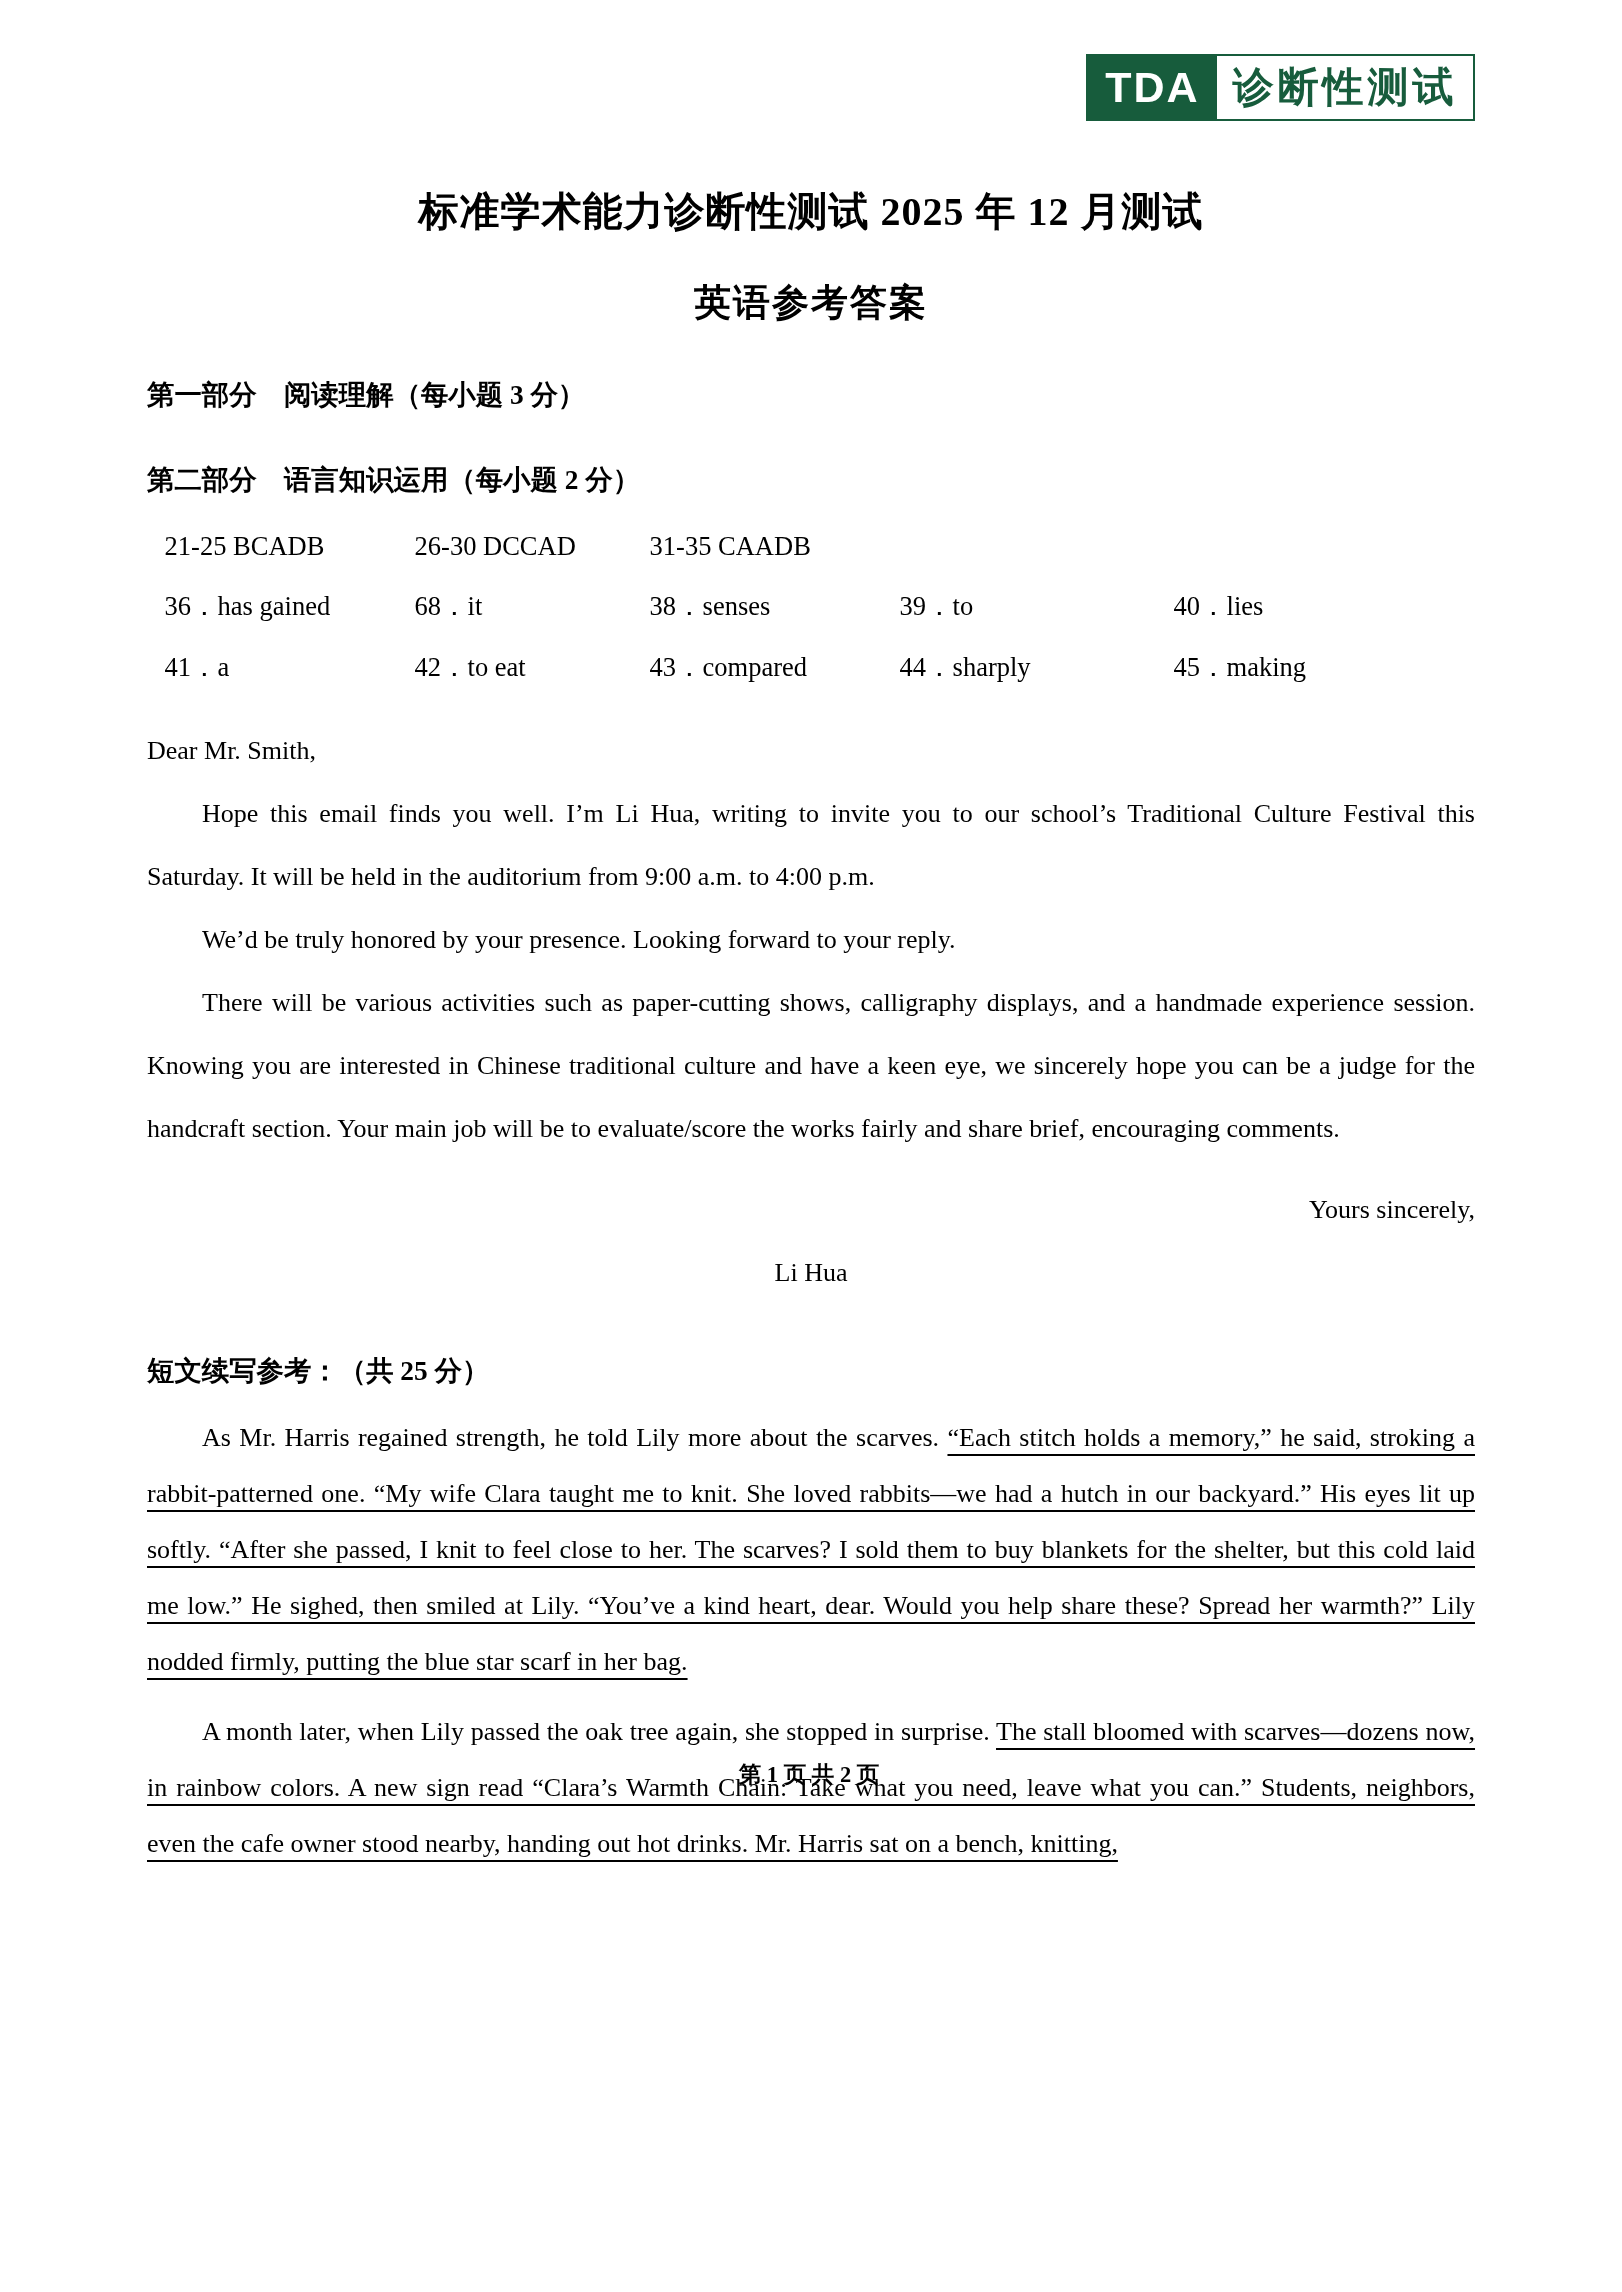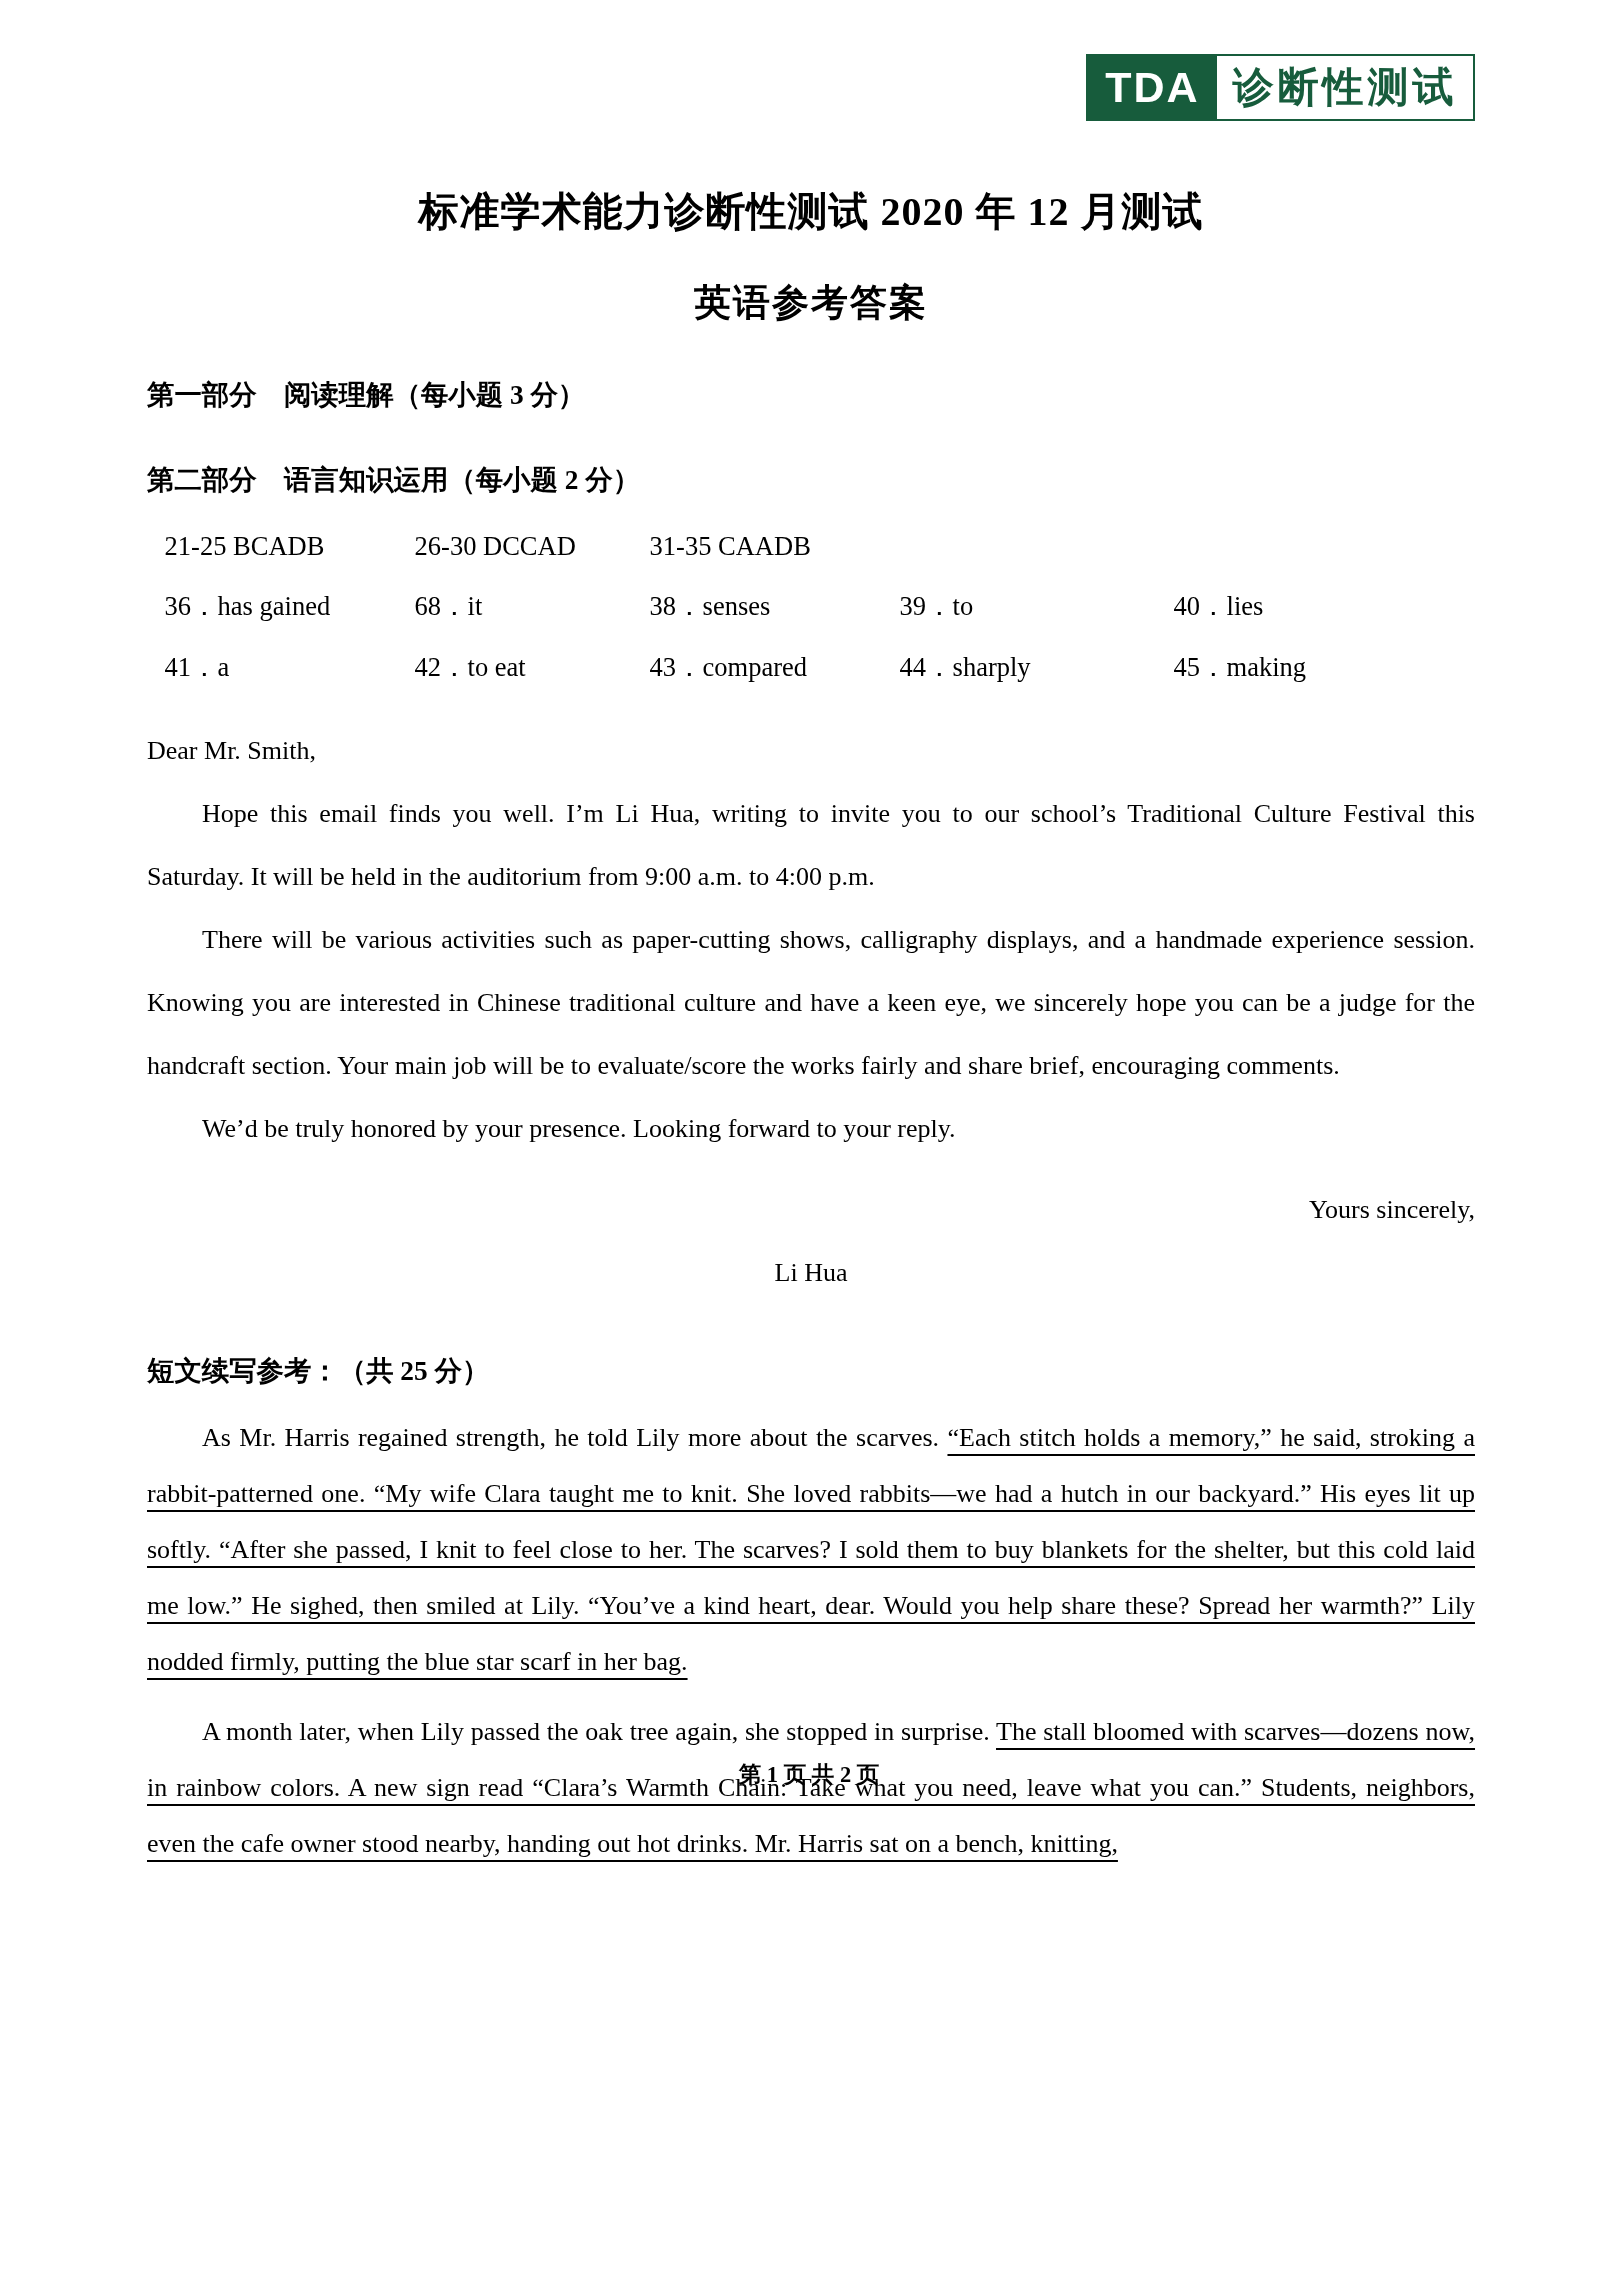--- a/index.html
+++ b/index.html
@@ -138,21 +138,21 @@
 
 <div class="page">
 
   <header class="logo-row">
     <div class="logo">
       <span class="logo-tda">TDA</span>
       <span class="logo-cn">诊断性测试</span>
     </div>
   </header>
 
-  <h1 class="title">标准学术能力诊断性测试 2020 年 12 月测试</h1>
+  <h1 class="title">标准学术能力诊断性测试 2025 年 12 月测试</h1>
   <h2 class="subtitle">英语参考答案</h2>
 
   <h3 class="section-heading">第一部分　阅读理解（每小题 3 分）</h3>
 
   <h3 class="section-heading">第二部分　语言知识运用（每小题 2 分）</h3>
   <div class="answer-row answer-row-5">
     <span>21-25 BCADB</span>
     <span>26-30 DCCAD</span>
     <span>31-35 CAADB</span>
   </div>
@@ -166,22 +166,22 @@
   <div class="answer-row answer-row-5 fill-row">
     <span>41．a</span>
     <span>42．to eat</span>
     <span>43．compared</span>
     <span>44．sharply</span>
     <span>45．making</span>
   </div>
 
   <p class="salutation">Dear Mr. Smith,</p>
   <p class="body-para">Hope this email finds you well. I’m Li Hua, writing to invite you to our school’s Traditional Culture Festival this Saturday. It will be held in the auditorium from 9:00 a.m. to 4:00 p.m.</p>
+  <p class="body-para">We’d be truly honored by your presence. Looking forward to your reply.</p>
   <p class="body-para">There will be various activities such as paper-cutting shows, calligraphy displays, and a handmade experience session. Knowing you are interested in Chinese traditional culture and have a keen eye, we sincerely hope you can be a judge for the handcraft section. Your main job will be to evaluate/score the works fairly and share brief, encouraging comments.</p>
-  <p class="body-para">We’d be truly honored by your presence. Looking forward to your reply.</p>
   <p class="closing">Yours sincerely,</p>
   <p class="signature">Li Hua</p>
 
   <h3 class="section-heading">短文续写参考：（共 25 分）</h3>
   <p class="body-para cont cont-first"><span>As Mr. Harris regained strength, he told Lily more about the scarves. </span><span class="underlined">“Each stitch holds a memory,” he said, stroking a rabbit-patterned one. “My wife Clara taught me to knit. She loved rabbits—we had a hutch in our backyard.” His eyes lit up softly. “After she passed, I knit to feel close to her. The scarves? I sold them to buy blankets for the shelter, but this cold laid me low.” He sighed, then smiled at Lily. “You’ve a kind heart, dear. Would you help share these? Spread her warmth?” Lily nodded firmly, putting the blue star scarf in her bag.</span></p>
   <p class="body-para cont"><span>A month later, when Lily passed the oak tree again, she stopped in surprise. </span><span class="underlined">The stall bloomed with scarves—dozens now, in rainbow colors. A new sign read “Clara’s Warmth Chain: Take what you need, leave what you can.” Students, neighbors, even the cafe owner stood nearby, handing out hot drinks. Mr. Harris sat on a bench, knitting,</span></p>
 
   <footer class="footer">第 1 页 共 2 页</footer>
 
 </div>

